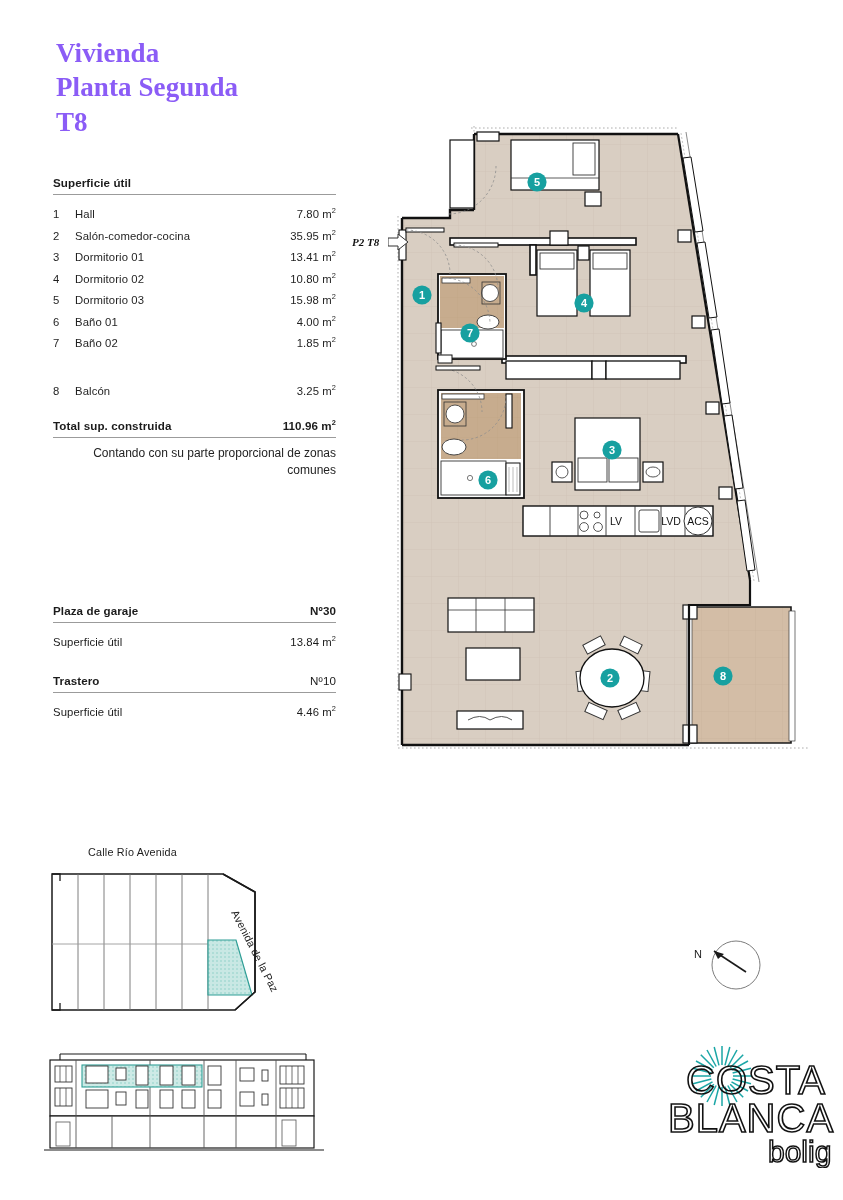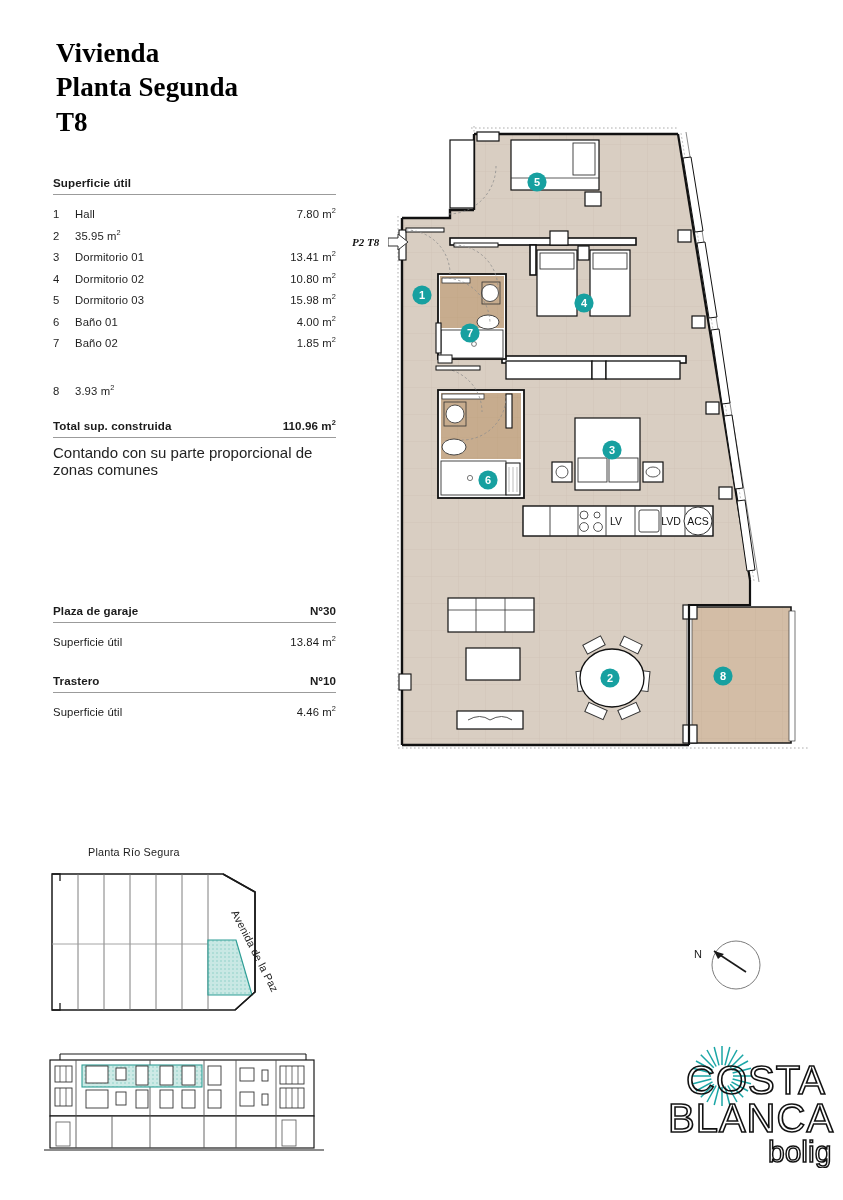--- a/index.html
+++ b/index.html
@@ -2,41 +2,41 @@
 <html><head>
 <meta charset="utf-8">
 <style>
   html,body{margin:0;padding:0;background:#ffffff;}
   body{width:843px;height:1200px;position:relative;overflow:hidden;
        font-family:"Liberation Sans",sans-serif;color:#1b1b1b;}
 
   
   #title{position:absolute;left:56px;top:36px;width:330px;
          font-family:"Liberation Serif",serif;font-weight:700;
-         font-size:27px;line-height:1.27;color:#000000;letter-spacing:.1px;}
+         font-size:27px;line-height:1.27;color:#8b5cf6;letter-spacing:.1px;}
   #title div{white-space:nowrap;}
 
   
   #panel{position:absolute;left:53px;top:176px;width:283px;}
 
   .sec-head{display:flex;justify-content:space-between;align-items:flex-end;
             font-size:11.6px;font-weight:700;padding-bottom:5px;
             border-bottom:1px solid #9b9b9b;letter-spacing:.1px;}
   .sec-head .rt{font-weight:700;}
 
   .rows{margin-top:9px;}
   .row{display:flex;align-items:baseline;font-size:11.3px;line-height:21.5px;
        color:#1f1f1f;letter-spacing:.1px;}
   .row .num{width:22px;flex:none;}
   .row .nm{flex:1;}
   .row .val{text-align:right;white-space:nowrap;}
   sup{font-size:7.4px;vertical-align:super;line-height:0;}
 
   .gap-a{height:17px;}
-  .note{font-size:15px;line-height:16.5px;margin-top:7px;color:#232323;}
+  .note{font-size:12px;line-height:16.5px;margin-top:7px;color:#232323;text-align:right;}
   .subrow{display:flex;justify-content:space-between;font-size:11.3px;
           margin-top:13px;letter-spacing:.1px;}
 
   
   #plan{position:absolute;left:378px;top:118px;width:462px;height:645px;}
   #plan svg{display:block;}
 
   
   #site{position:absolute;left:40px;top:840px;width:300px;height:195px;}
   #street-top{position:absolute;left:48px;top:6px;font-size:10.8px;color:#1d1d1d;
@@ -71,20 +71,21 @@
   </div>
 
   <div class="rows">
     <div class="row">
       <span class="num">1</span>
       <span class="nm">Hall</span>
       <span class="val"><span>7.80</span> <span>m</span><sup>2</sup></span>
     </div>
     <div class="row">
       <span class="num">2</span>
+      <span class="nm">Salón-comedor-cocina</span>
       <span class="val"><span>35.95</span> <span>m</span><sup>2</sup></span>
     </div>
     <div class="row">
       <span class="num">3</span>
       <span class="nm">Dormitorio 01</span>
       <span class="val"><span>13.41</span> <span>m</span><sup>2</sup></span>
     </div>
     <div class="row">
       <span class="num">4</span>
       <span class="nm">Dormitorio 02</span>
@@ -106,21 +107,22 @@
       <span class="val"><span>1.85</span> <span>m</span><sup>2</sup></span>
     </div>
   </div>
 
   <div class="gap-a"></div>
 
 
   <div class="rows">
     <div class="row">
       <span class="num">8</span>
-      <span class="val"><span>3.93</span> m<sup>2</sup></span>
+      <span class="nm">Balcón</span>
+      <span class="val"><span>3.25</span> m<sup>2</sup></span>
     </div>
   </div>
 
   <div class="gap-a"></div>
 
   <div class="sec-head">
     <span>Total sup. construida</span>
     <span class="rt"><span>110.96</span> m<sup>2</sup></span>
   </div>
   <div class="note">Contando con su parte proporcional de zonas comunes</div>
@@ -133,21 +135,21 @@
   </div>
   <div class="subrow">
     <span>Superficie útil</span>
     <span><span>13.84</span> m<sup>2</sup></span>
   </div>
 
   <div style="height:26px"></div>
 
   <div class="sec-head">
     <span>Trastero</span>
-    <span class="rt" style="font-weight:700">Nº10</span>
+    <span class="rt" style="font-weight:400">Nº10</span>
   </div>
   <div class="subrow">
     <span>Superficie útil</span>
     <span><span>4.46</span> m<sup>2</sup></span>
   </div>
 
 </div>
 
 <div id="plan">
 <svg width="462" height="645" viewBox="0 0 462 645" xmlns="http://www.w3.org/2000/svg">
@@ -419,21 +421,21 @@
 </svg>
 </div>
 
 <div style="position:absolute;left:352px;top:236px;font-family:'Liberation Serif',serif;
             font-weight:700;font-size:11px;color:#111;font-style:italic;">P2 T8</div>
 <svg style="position:absolute;left:388px;top:234px" width="22" height="16">
   <polygon points="0,4 10,4 10,0 20,8 10,16 10,12 0,12" fill="#ffffff" stroke="#333" stroke-width="1"></polygon>
 </svg>
 
 <div id="site">
-  <div id="street-top">Planta Río Segura</div>
+  <div id="street-top">Calle Río Avenida</div>
   <div id="street-diag">Avenida de la Paz</div>
   <svg width="300" height="195" viewBox="0 0 300 195" xmlns="http://www.w3.org/2000/svg">
     <defs>
       <pattern id="hatchSite" width="4" height="4" patternUnits="userSpaceOnUse">
         <rect width="4" height="4" fill="#c9e8e4"></rect>
         <circle cx="1" cy="1" r="0.8" fill="#8ccfc8"></circle>
       </pattern>
     </defs>
 
     <path d="M12,34 L12,170 L195,170 L215,152 L215,52 L183,34 Z" fill="#ffffff" stroke="#1a1a1a" stroke-width="1.5"></path>

